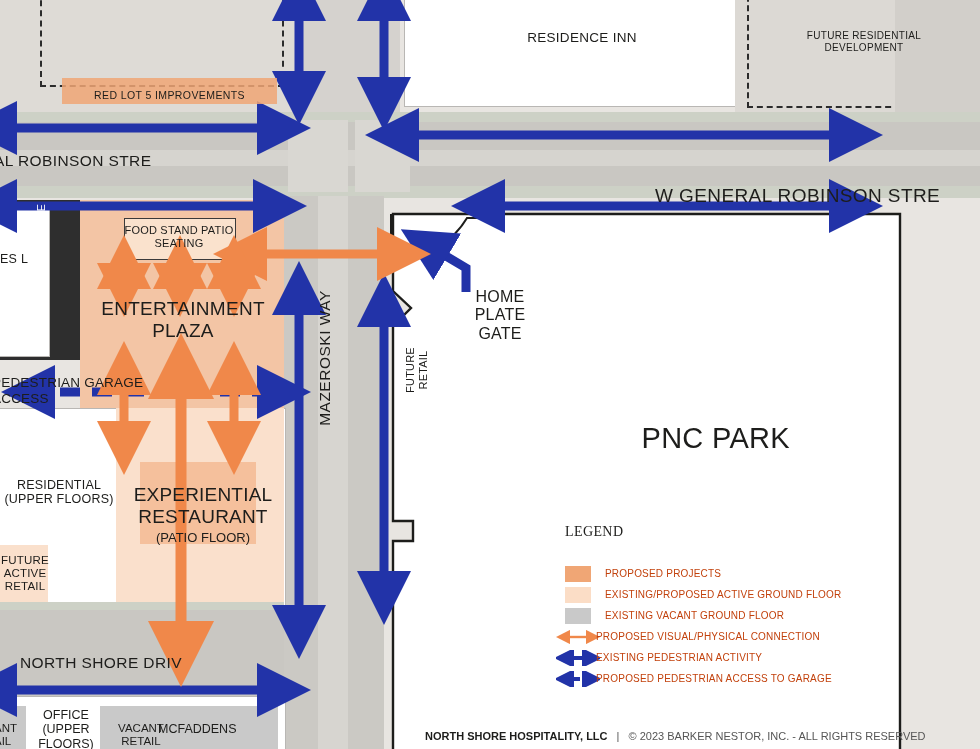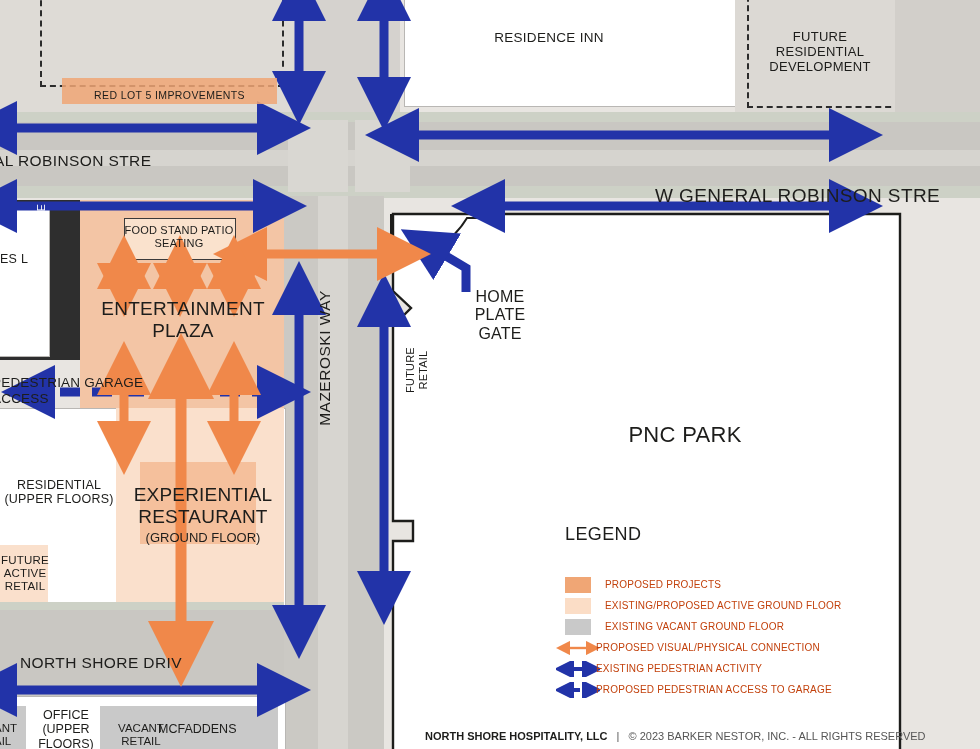--- a/index.html
+++ b/index.html
@@ -36,21 +36,21 @@
   .vert{transform-origin:center center;}
 
   
   #pnc-park{position:absolute;left:383px;top:196px;width:600px;height:560px;}
 
   
   .arrow{position:absolute;}
 
   
   #legend{position:absolute;left:565px;top:524px;width:400px;}
-  #legend .ltitle{font-size:18px;color:#1d1d1b;letter-spacing:.4px;margin-bottom:29px;}
+  #legend .ltitle{font-size:14px;color:#1d1d1b;letter-spacing:.4px;margin-bottom:23px;font-family:Liberation Serif, serif;}
   #legend .lrow{display:flex;align-items:center;height:21px;}
   #legend .lrow .sw{width:26px;height:16px;margin-right:14px;flex:0 0 26px;}
   #legend .lrow .swline{width:44px;height:16px;margin-right:-4px;margin-left:-9px;flex:0 0 44px;}
   #legend .lrow .ltxt{font-size:10px;color:#c2410c;letter-spacing:.2px;white-space:nowrap;}
 
   
   #footer{position:absolute;left:425px;top:730px;font-size:11px;color:#1d1d1b;white-space:nowrap;}
   #footer b{font-weight:bold;}
   #footer .muted{color:#555;}
 </style>
@@ -162,25 +162,25 @@
       <line x1="234" y1="262" x2="234" y2="290"></line>
       <line x1="124" y1="368" x2="124" y2="448"></line>
       <line x1="234" y1="368" x2="234" y2="448"></line>
     </g>
     <g stroke="#f0884a" stroke-width="11" fill="none" marker-start="url(#otail)" marker-end="url(#ohead)">
       <line x1="181" y1="366" x2="181" y2="654"></line>
     </g>
   </svg>
 
 
-  <div class="lbl" style="left:449px;top:30px;width:200px;font-size:13.5px;letter-spacing:.3px;">
+  <div class="lbl" style="left:482px;top:30px;width:200px;font-size:13.5px;letter-spacing:.3px;">
     <span>RESIDENCE INN</span>
   </div>
 
-  <div class="lbl" style="left:760px;top:30px;width:120px;font-size:13px;letter-spacing:.3px;">
+  <div class="lbl" style="left:804px;top:30px;width:120px;font-size:10px;letter-spacing:.3px;">
     <span>FUTURE RESIDENTIAL DEVELOPMENT</span>
   </div>
 
   <div class="fill-proposed" style="left:62px;top:78px;width:215px;height:26px;"></div>
   <div class="lbl" style="left:62px;top:89px;width:215px;font-size:10.5px;letter-spacing:.4px;">
     <span>RED LOT 5 IMPROVEMENTS</span>
   </div>
 
   <div class="lbl left" style="left:-6px;top:152px;font-size:15.5px;letter-spacing:.4px;">
     <span>AL ROBINSON STRE</span>
@@ -214,36 +214,36 @@
   </div>
 
   <div class="lbl" style="left:-6px;top:554px;width:62px;font-size:11.5px;letter-spacing:.2px;">
     <span>FUTURE ACTIVE RETAIL</span>
   </div>
 
   <div class="lbl" style="left:120px;top:484px;width:166px;font-size:19px;letter-spacing:.2px;">
     <span>EXPERIENTIAL RESTAURANT</span>
   </div>
   <div class="lbl" style="left:120px;top:531px;width:166px;font-size:13px;">
-    <span>(GROUND FLOOR)</span>
+    <span>(PATIO FLOOR)</span>
   </div>
 
   <div class="lbl vert" style="left:316px;top:438px;width:160px;font-size:15.5px;letter-spacing:.5px;transform:rotate(-90deg);transform-origin:0 0;">
     <span>MAZEROSKI WAY</span>
   </div>
 
   <div class="lbl vert" style="left:404px;top:400px;width:60px;font-size:11px;letter-spacing:.2px;transform:rotate(-90deg);transform-origin:0 0;">
     <span>FUTURE RETAIL</span>
   </div>
 
   <div class="lbl" style="left:462px;top:288px;width:76px;font-size:16px;letter-spacing:.2px;">
     <span>HOME PLATE GATE</span>
   </div>
 
-  <div class="lbl" style="left:580px;top:422px;width:210px;font-size:22px;letter-spacing:.3px;">
+  <div class="lbl" style="left:580px;top:422px;width:210px;font-size:29px;letter-spacing:.3px;text-align:right;">
     <span>PNC PARK</span>
   </div>
 
   <div class="lbl left" style="left:20px;top:654px;font-size:15.5px;letter-spacing:.4px;">
     <span>NORTH SHORE DRIV</span>
   </div>
 
   <div class="lbl" style="left:28px;top:708px;width:76px;font-size:12.5px;">
     <span>OFFICE (UPPER FLOORS)</span>
   </div>

